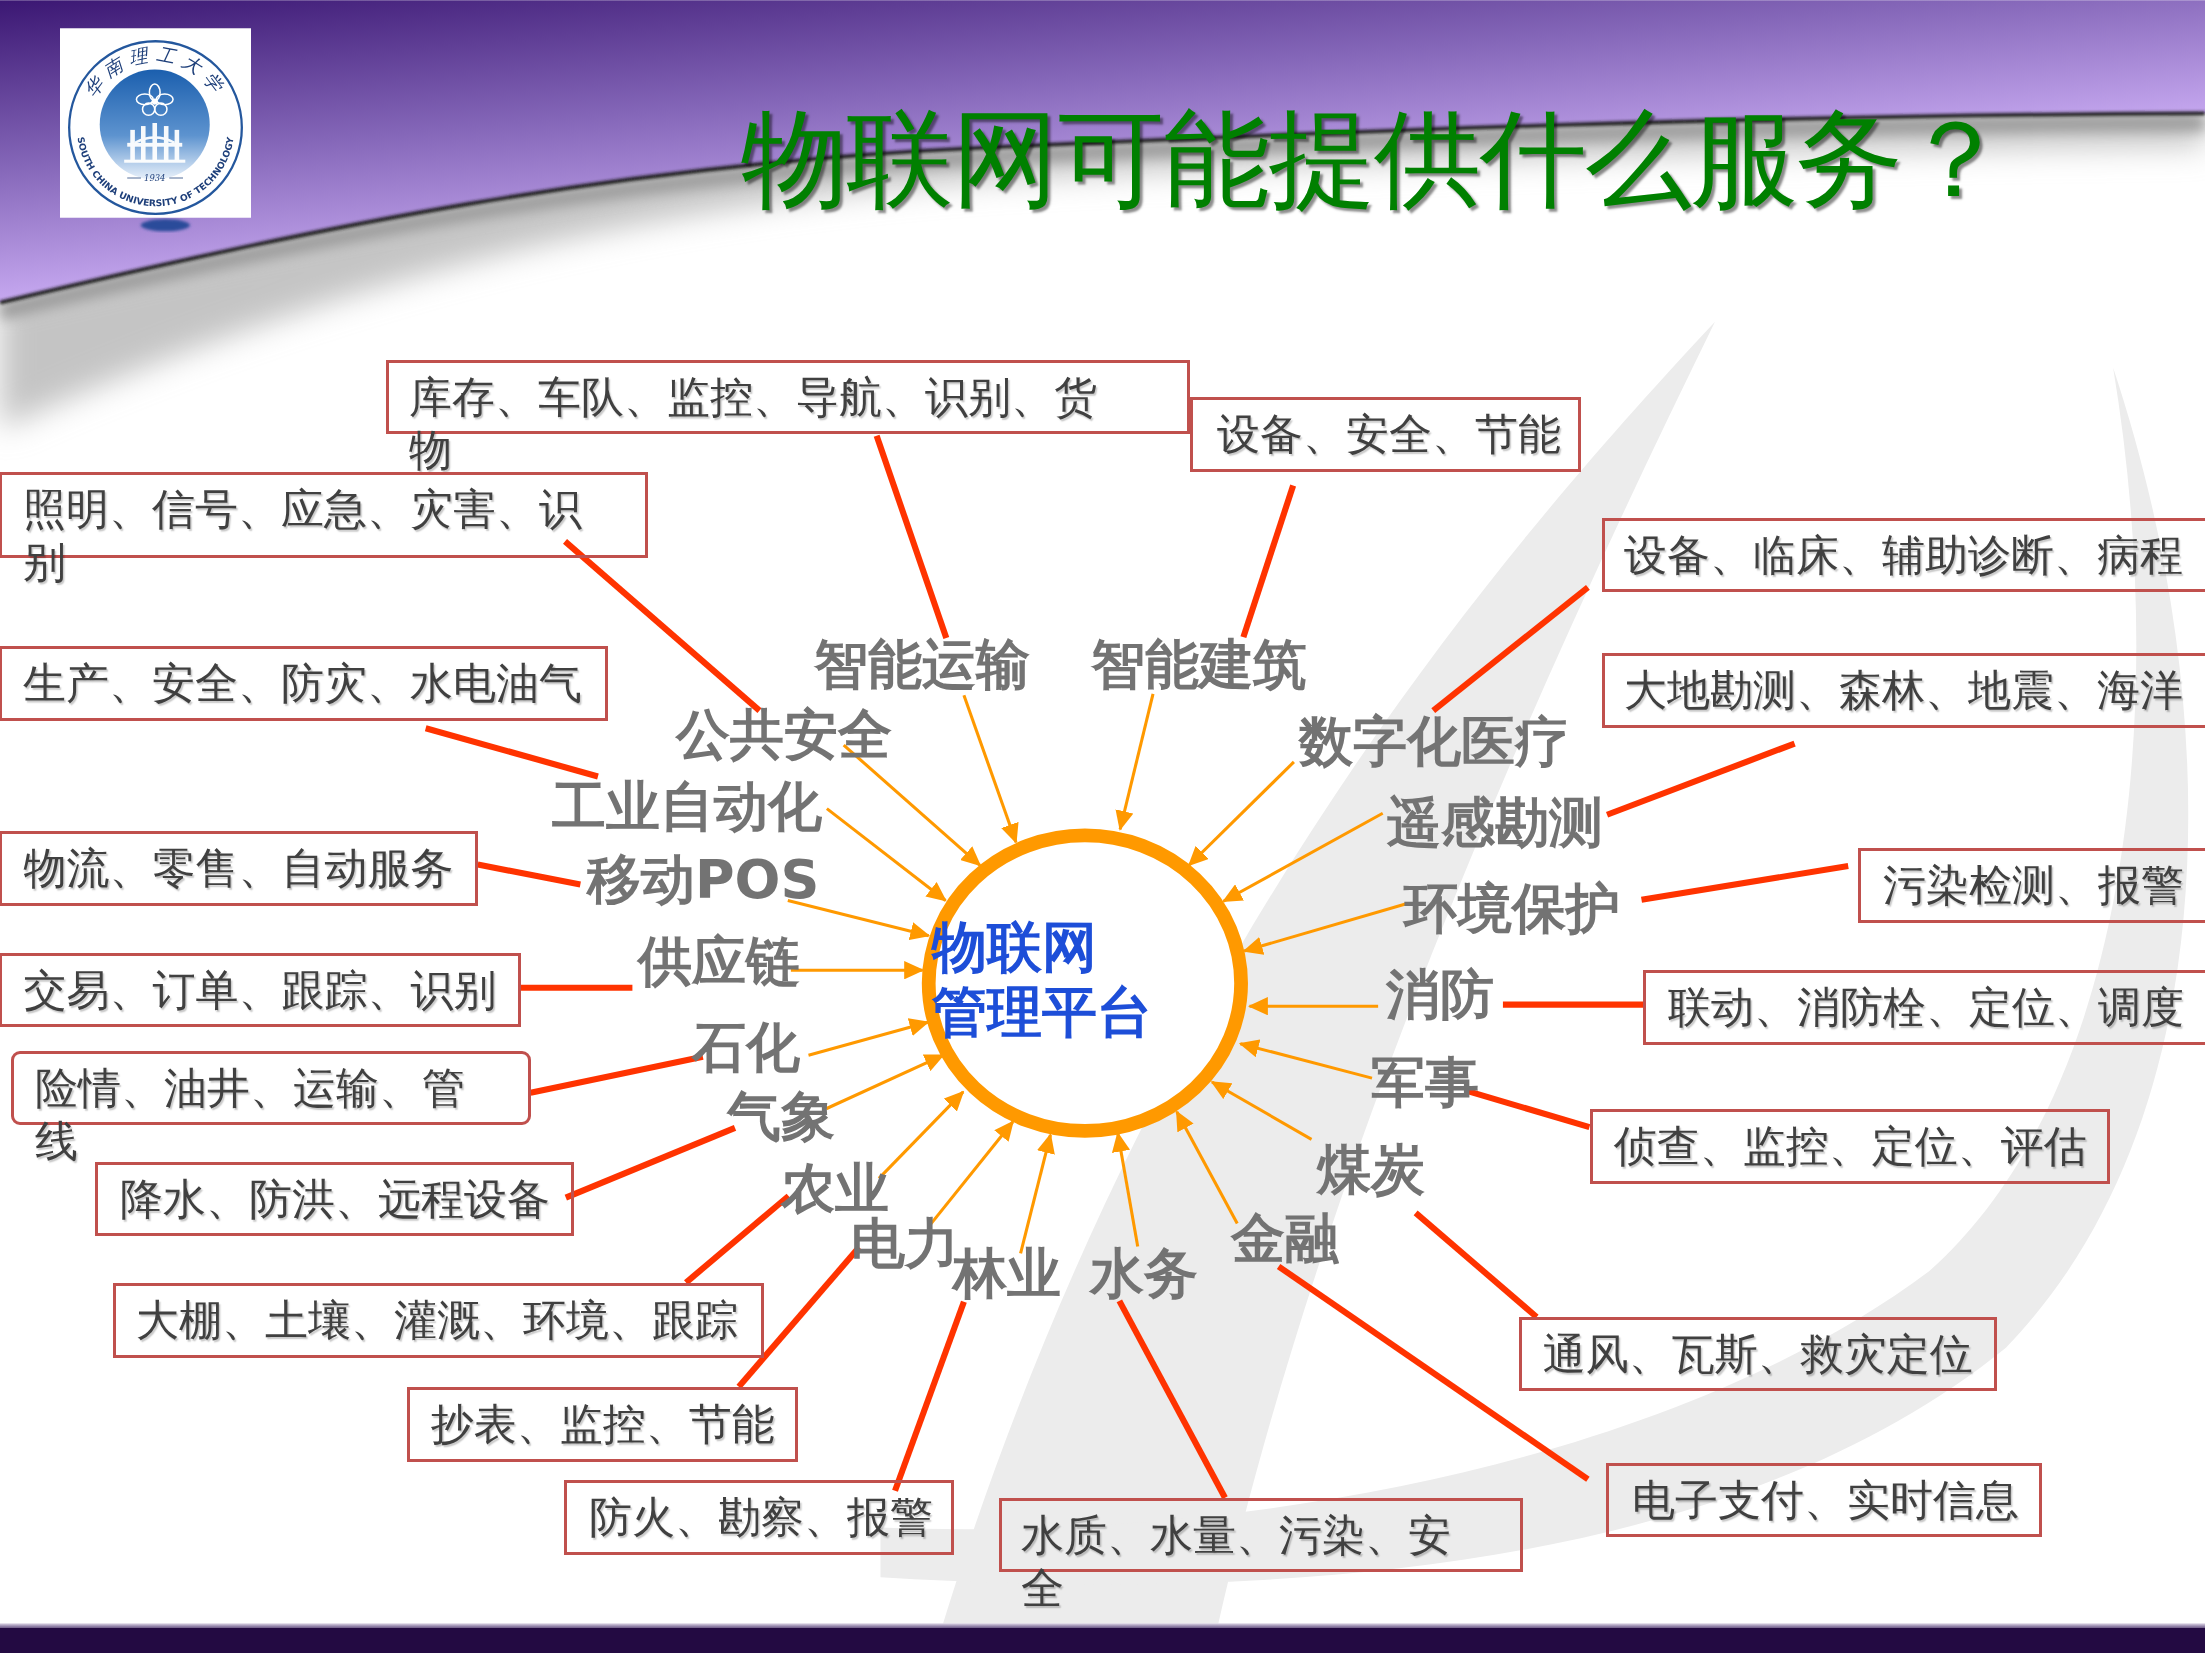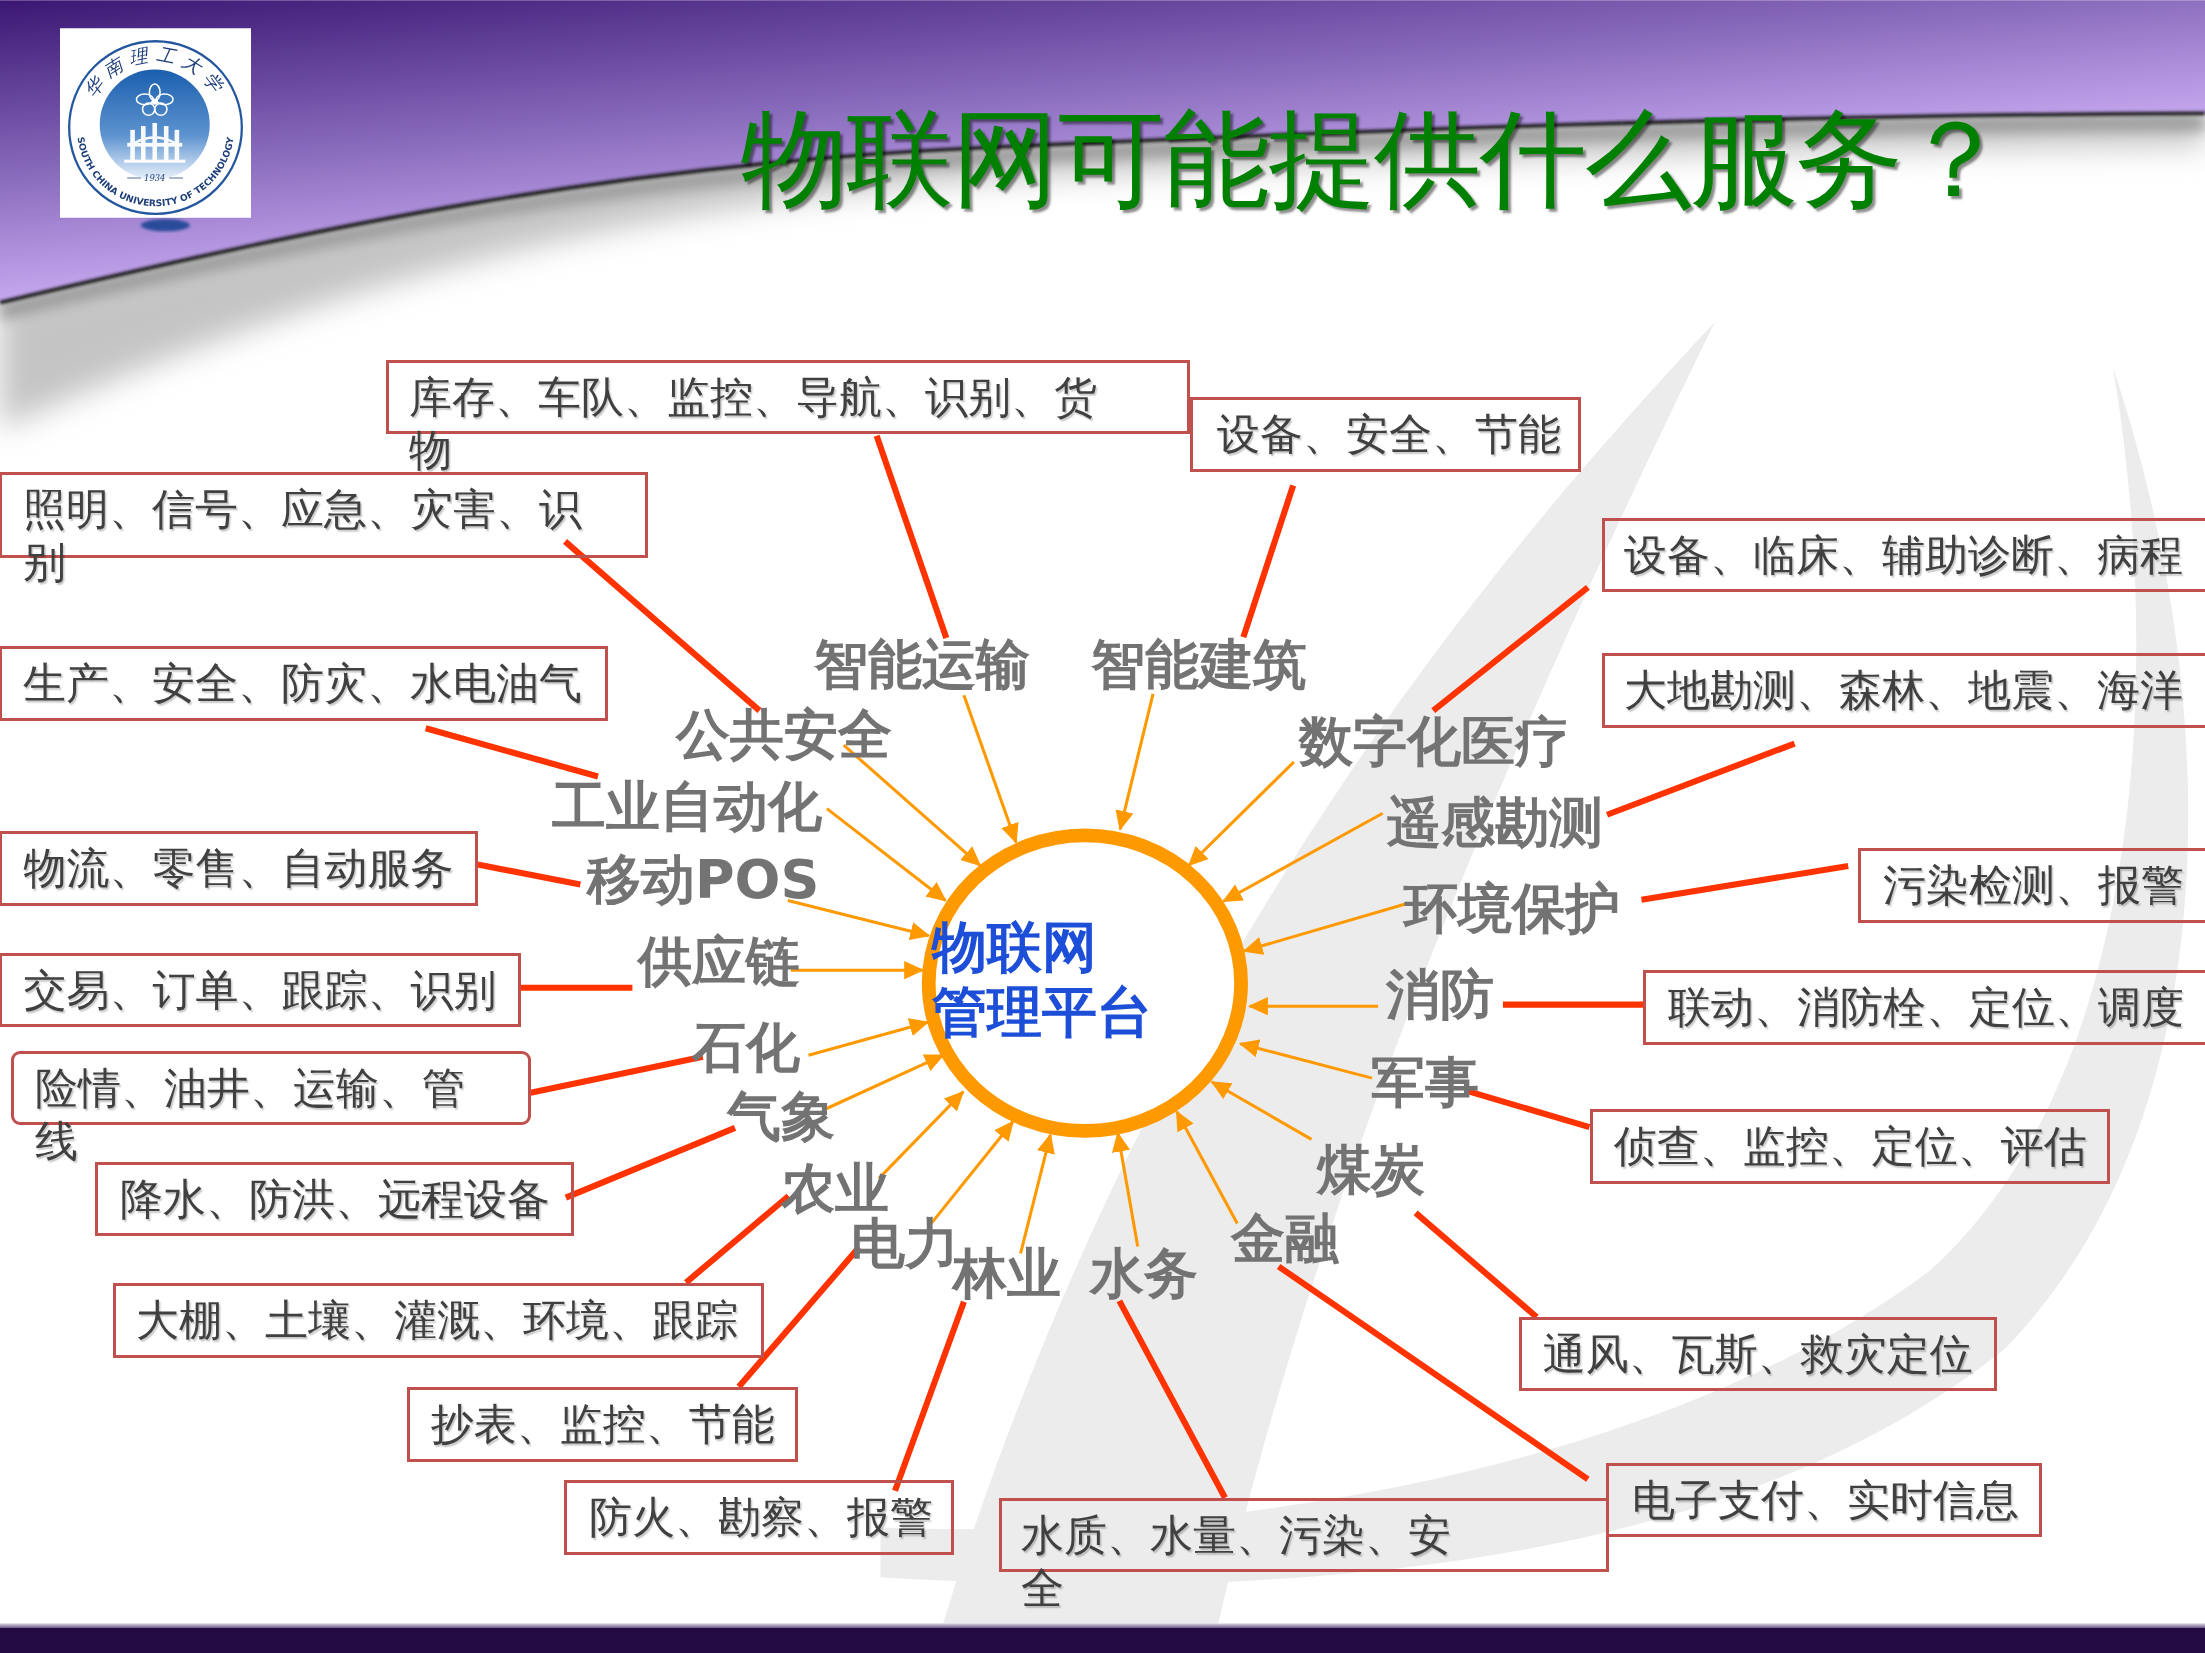--- a/index.html
+++ b/index.html
@@ -203,21 +203,21 @@
 </div>
 <div class="box" style="left:1590px;top:1109px;width:520px;height:75px;">
   <span class="bt" style="left:20.7px;">侦查、监控、定位、评估</span>
 </div>
 <div class="box" style="left:1519px;top:1317px;width:478px;height:74px;">
   <span class="bt" style="left:20.7px;">通风、瓦斯、救灾定位</span>
 </div>
 <div class="box" style="left:1606px;top:1463px;width:436px;height:74px;">
   <span class="bt" style="left:23px;">电子支付、实时信息</span>
 </div>
-<div class="box" style="left:999px;top:1498px;width:610px;height:74px;">
+<div class="box" style="left:999px;top:1498px;width:524px;height:74px;">
   <span class="bt wrap" style="left:19px;width:10.4em;">水质、水量、污染、安全</span>
 </div>
 <div class="box" style="left:564px;top:1480px;width:390px;height:75px;">
   <span class="bt" style="left:22px;">防火、勘察、报警</span>
 </div>
 <div class="box" style="left:407px;top:1387px;width:391px;height:75px;">
   <span class="bt" style="left:20.7px;">抄表、监控、节能</span>
 </div>
 <div class="box" style="left:113px;top:1283px;width:651px;height:75px;text-decoration:underline;">
   <span class="bt" style="left:20px;">大棚、土壤、灌溉、环境、跟踪</span>

